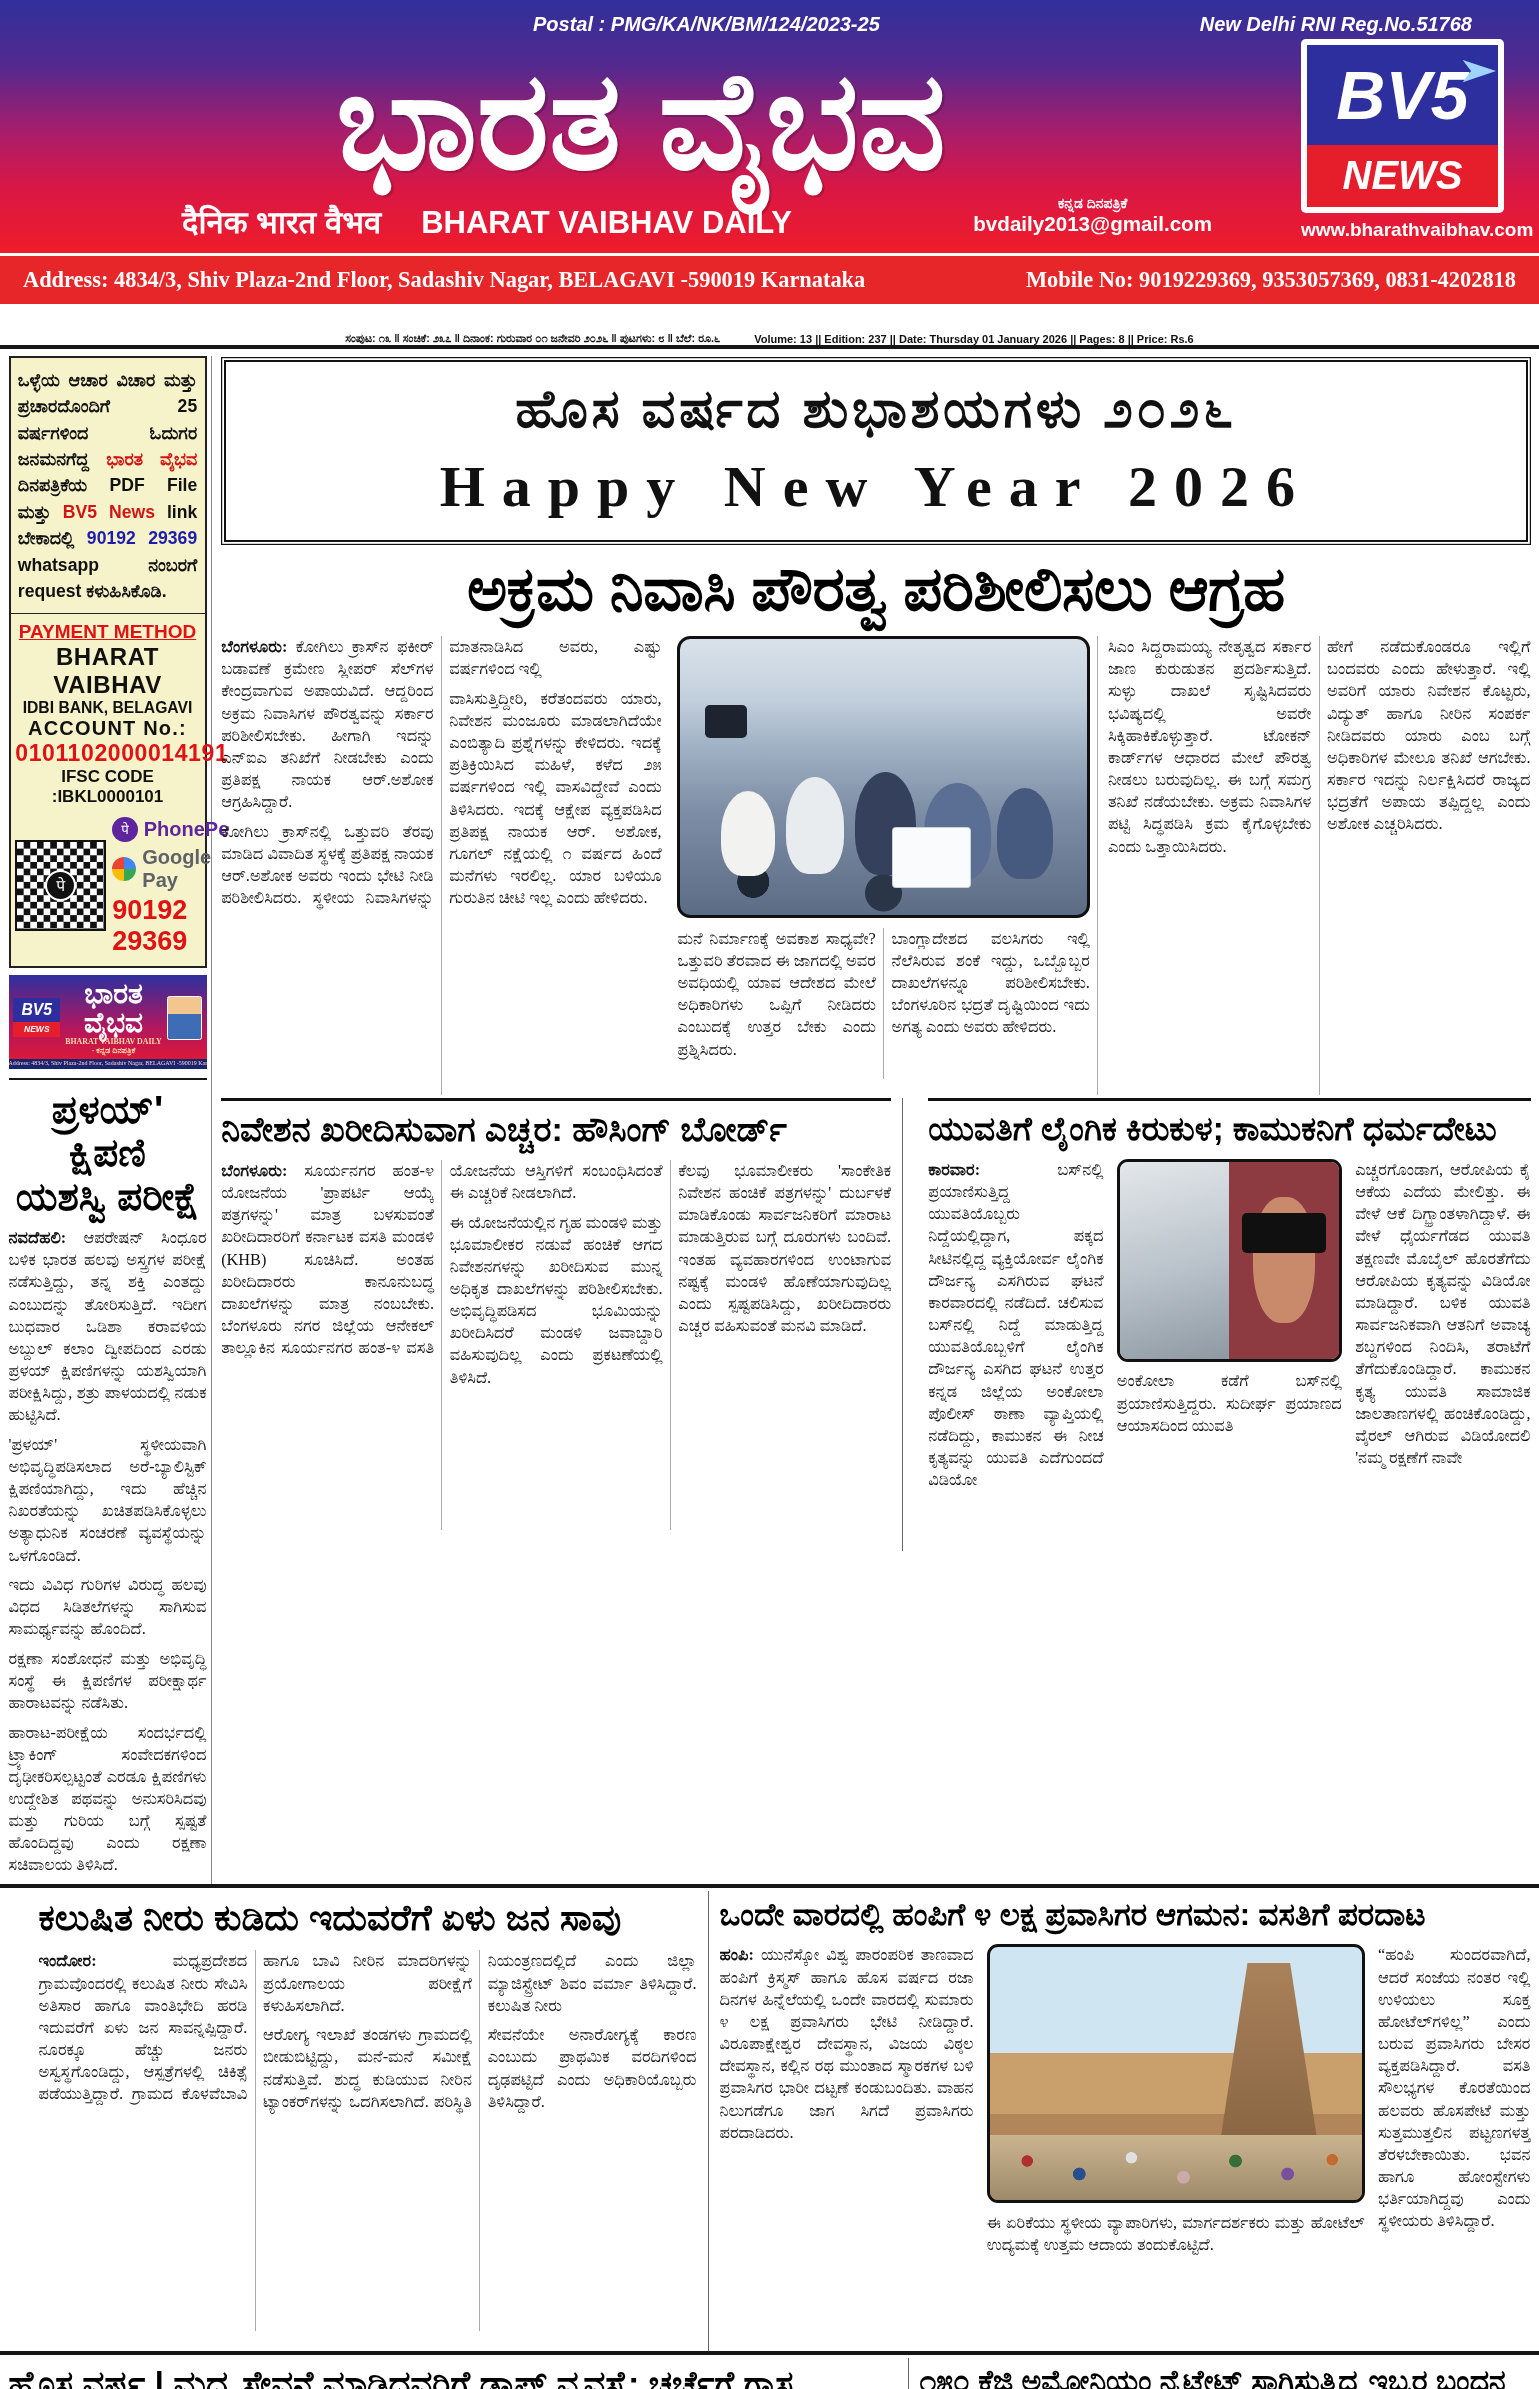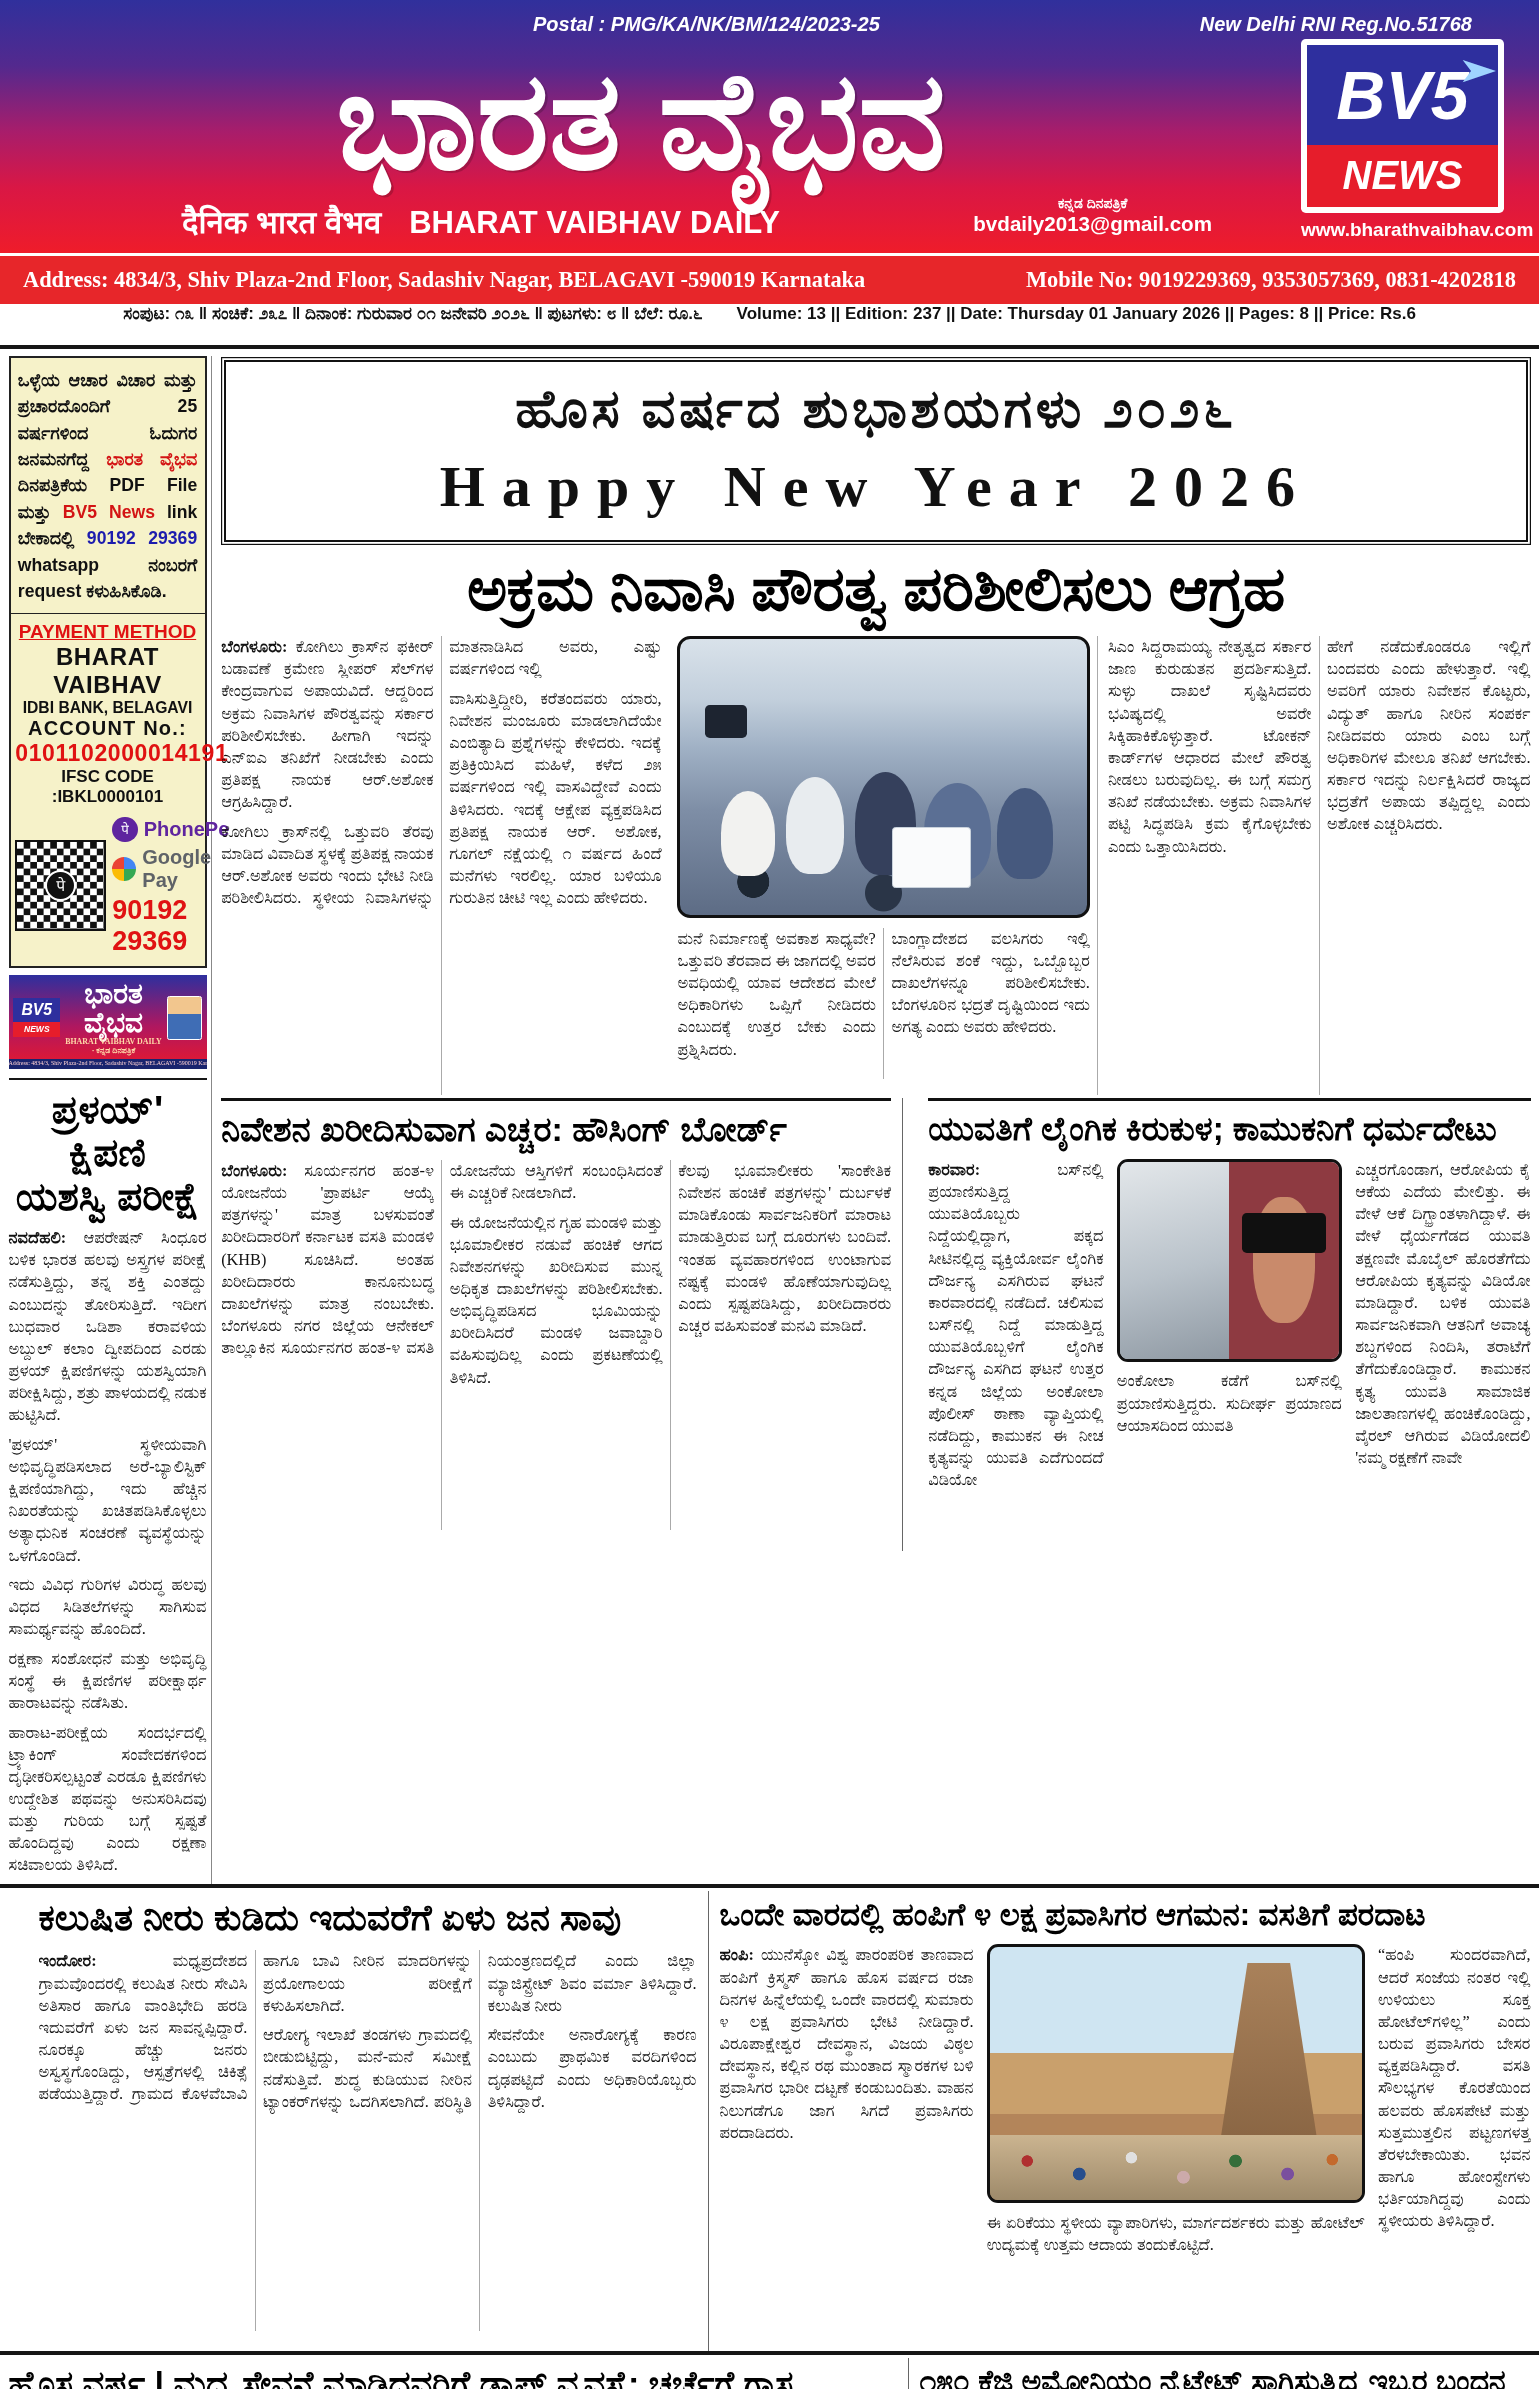--- a/index.html
+++ b/index.html
@@ -6,35 +6,35 @@
   *{box-sizing:border-box;}
   .page{width:1539px;margin:0 auto;background:#ffffff;font-family:"Liberation Serif",serif;color:#111;}
   
   .masthead{position:relative;height:253px;background:linear-gradient(180deg,#30309c 0%,#53298e 26%,#a81d6b 52%,#d91745 74%,#ef1c2a 100%);color:#fff;overflow:hidden;}
   .mh-tagline{position:absolute;left:34px;top:15.7px;font-family:"Liberation Sans",sans-serif;font-style:italic;line-height:1.25;}
   .mh-tagline .t1{font-size:18px;}
   .mh-tagline .t2{font-size:28.4px;font-weight:bold;}
   .mh-postal{position:absolute;left:533px;top:13.3px;font-size:20px;font-weight:bold;font-style:italic;font-family:"Liberation Sans",sans-serif;}
   .mh-rni{position:absolute;right:67px;top:13.3px;font-size:20px;font-weight:bold;font-style:italic;font-family:"Liberation Sans",sans-serif;}
   .mh-title{position:absolute;left:42px;top:53px;width:1198px;text-align:center;font-size:136px;line-height:1;font-weight:800;font-family:"Liberation Sans",sans-serif;text-shadow:2.4px 2.4px 0 rgba(0,0,0,.18);}
-  .mh-sub{position:absolute;left:182px;top:200px;display:flex;gap:28px;align-items:baseline;font-family:"Liberation Sans",sans-serif;font-weight:bold;}
+  .mh-sub{position:absolute;left:182px;top:200px;display:flex;gap:40px;align-items:baseline;font-family:"Liberation Sans",sans-serif;font-weight:bold;}
   .mh-sub .hin{font-size:31px;}
   .mh-sub .eng{font-size:31px;text-align:center;}
   .mh-knd{position:absolute;right:327px;top:195px;text-align:center;font-family:"Liberation Sans",sans-serif;font-weight:bold;}
   .mh-knd .k1{font-size:14px;}
   .mh-knd .k2{font-size:20.6px;}
   .bv5{position:absolute;right:35px;top:39px;width:203px;height:174px;background:#fff;padding:6px;border-radius:4.8px;display:flex;flex-direction:column;}
   .bv5-top{flex:1.6;background:#2e2f9e;display:flex;align-items:center;justify-content:center;position:relative;}
   .bv5-top .txt{font-family:"Liberation Sans",sans-serif;font-style:italic;font-weight:800;font-size:68px;color:#fff;line-height:1;}
   .bv5-arrow{position:absolute;right:6px;top:4.8px;font-size:35px;color:#9fd4ff;transform:scaleX(1.4);}
   .bv5-bot{flex:1;background:#e61d2b;display:flex;align-items:center;justify-content:center;font-family:"Liberation Sans",sans-serif;font-style:italic;font-weight:800;font-size:40px;color:#fff;}
   .mh-web{position:absolute;right:35px;top:219px;width:203px;text-align:center;font-size:19px;font-weight:bold;font-family:"Liberation Sans",sans-serif;}
   
   .addrbar{height:51px;background:#e7262a;border-top:3px solid #fff;display:flex;align-items:center;justify-content:space-between;padding:0 23px;color:#fff;font-weight:bold;font-size:22.4px;font-family:"Liberation Serif",serif;}
-  .issueline{height:45px;display:flex;align-items:flex-start;justify-content:center;gap:34px;font-size:17px;font-weight:bold;font-family:"Liberation Sans",sans-serif;border-bottom:4.2px solid #161616;}
+  .issueline{height:45px;display:flex;align-items:flex-end;justify-content:center;gap:34px;font-size:11px;font-weight:bold;font-family:"Liberation Sans",sans-serif;border-bottom:4.2px solid #161616;}
   h1,h2{margin:0;font-family:"Liberation Sans",sans-serif;color:#000;}
   p{margin:0 0 7.3px;font-size:16.3px;line-height:1.36;text-align:justify;}
   .byline{font-weight:bold;}
   
   .content-top{display:flex;padding:7.3px 8.5px 0;}
   .leftcol{width:203px;flex:none;padding-right:4px;border-right:1.2px solid #888;}
   .main-top{flex:1;padding-left:9.7px;min-width:0;}
   .infobox{border:2.4px solid #222;background:#f6f2c9;}
   .notice{padding:8.5px 7.3px;font-size:17.6px;font-weight:bold;line-height:1.5;text-align:justify;font-family:"Liberation Sans",sans-serif;}
   .c-k{color:#111;}

